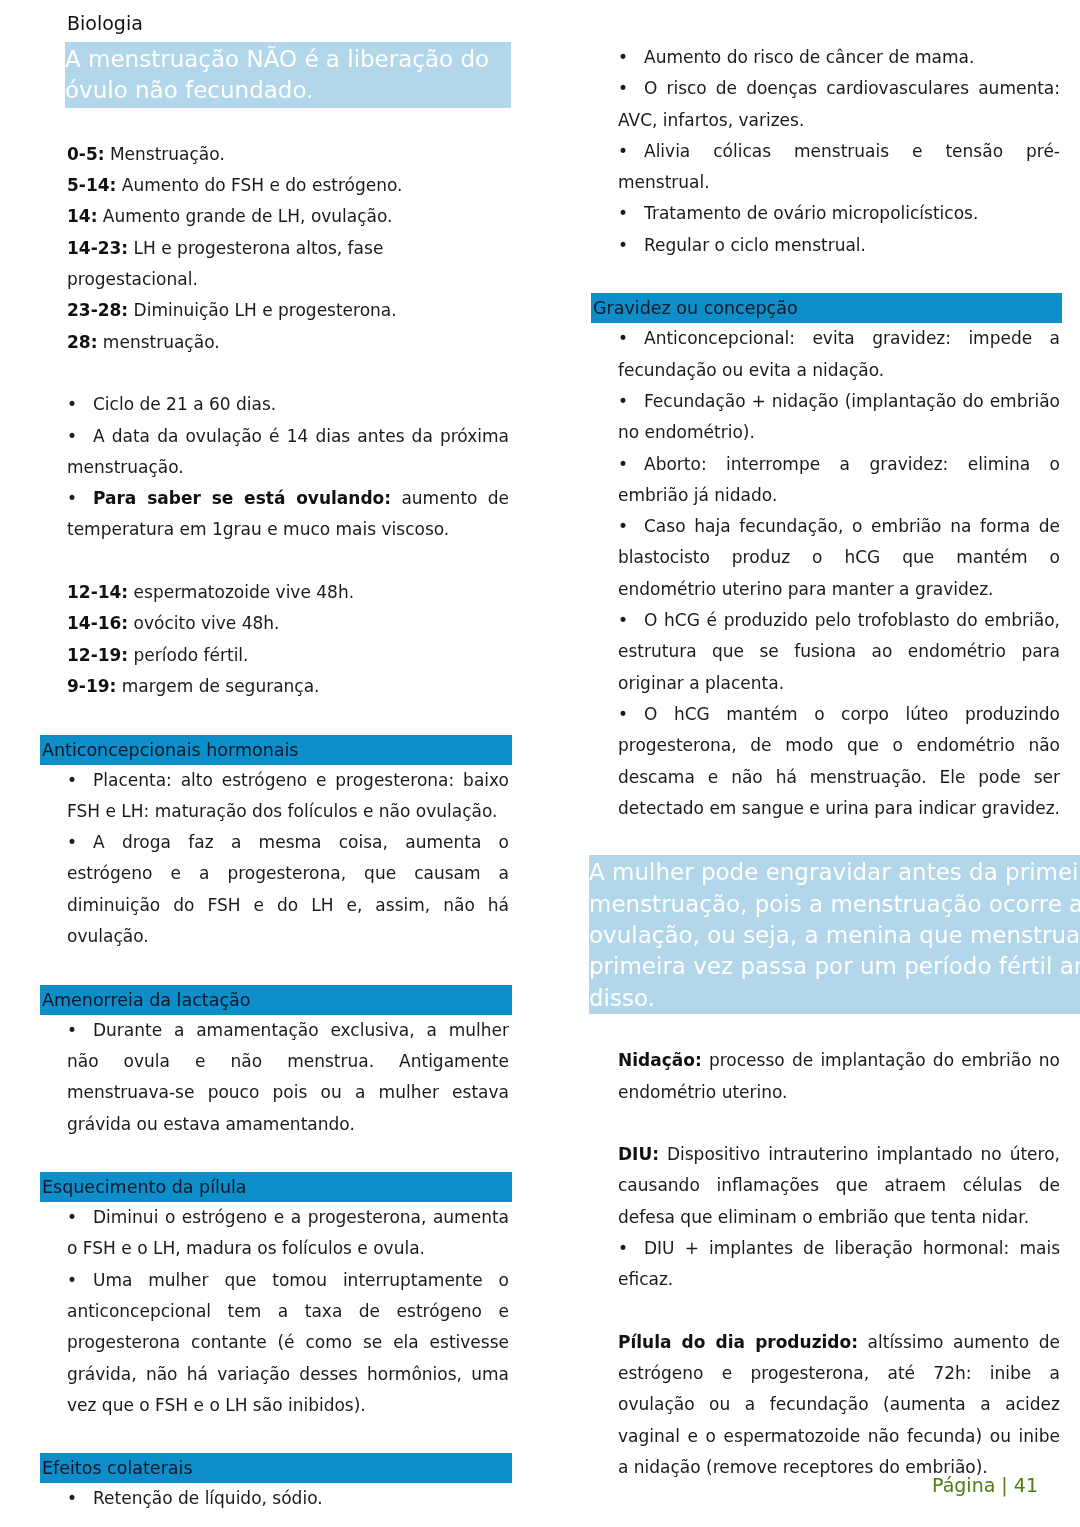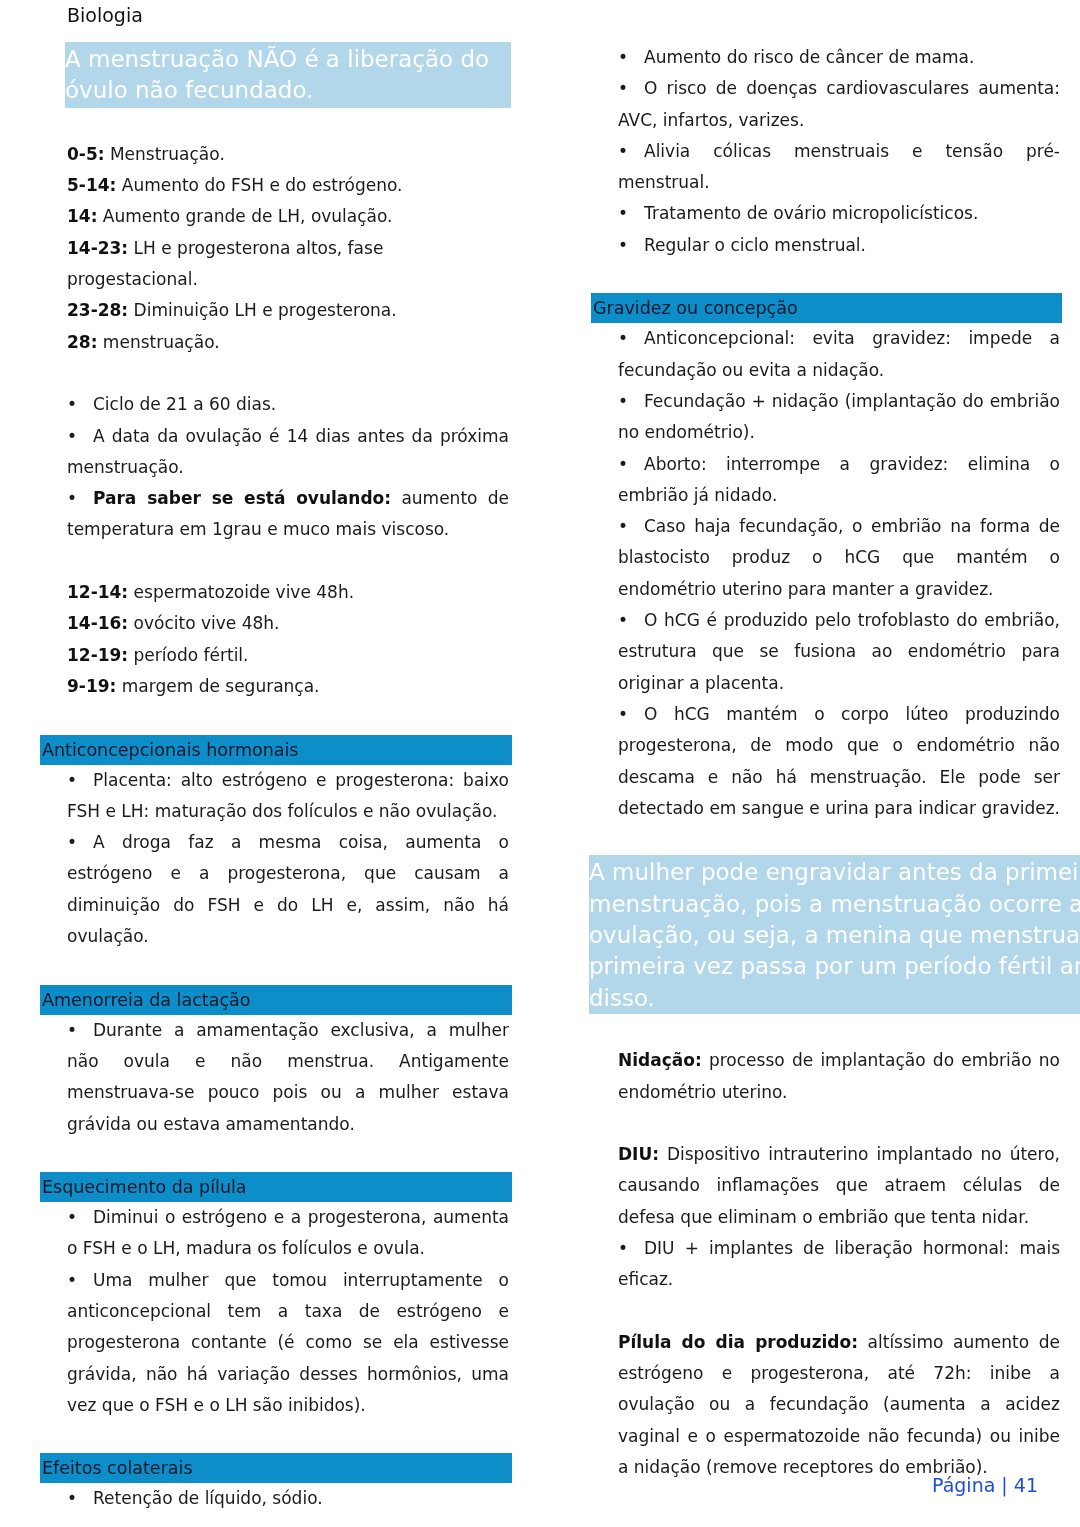--- a/index.html
+++ b/index.html
@@ -2,21 +2,21 @@
 <html><head>
 <meta charset="utf-8">
 <style>
   html, body { margin: 0; padding: 0; background: #ffffff; }
   body {
     width: 1080px; height: 1527px; position: relative; overflow: hidden;
     font-family: "DejaVu Sans", sans-serif; color: #1a1a1a;
     font-size: 17px;
   }
   .page-header {
-    position: absolute; left: 67px; top: 4px;
+    position: absolute; left: 67px; top: 12px;
     font-size: 19px; color: #111;
   }
   .col { position: absolute; }
   .col-left { left: 67px; top: 42px; width: 442px; }
   .col-right { left: 618px; top: 42px; width: 442px; }
   .line { line-height: 31.3px; }
   .para { line-height: 31.3px; text-align: justify; }
   .b { font-weight: bold; color: #111; }
   .spacer { height: 31.3px; }
   .callout {
@@ -27,21 +27,21 @@
   .callout-right { margin-left: -29px; width: 567px; padding: 2px 12px 0 0; }
   .section-bar {
     background: #0d8ec9; color: #0f172a; line-height: 30px; height: 30px;
     font-size: 17.5px; padding-left: 2px; margin-top: 1px;
   }
   .bar-left { margin-left: -27px; width: 470px; }
   .bar-right { margin-left: -27px; width: 469px; }
   .bullet::before { content: "•"; display: inline-block; width: 26px; }
   .footer {
     position: absolute; right: 42px; top: 1474px;
-    font-size: 19px; color: #1d4ed8;
+    font-size: 19px; color: #4d7c0f;
   }
 </style>
 </head>
 <body>
 
 <div class="page-header">Biologia</div>
 
 <div class="col col-left">
   <div class="callout callout-left">A menstruação NÃO é a liberação do óvulo não fecundado.</div>
   <div class="spacer"></div>

